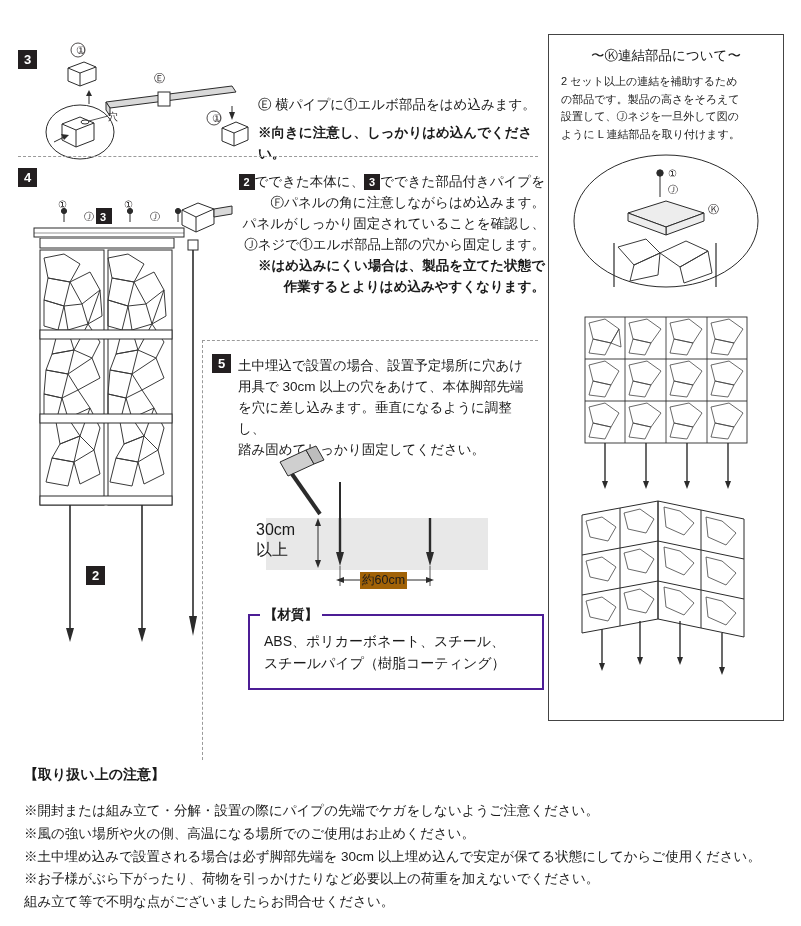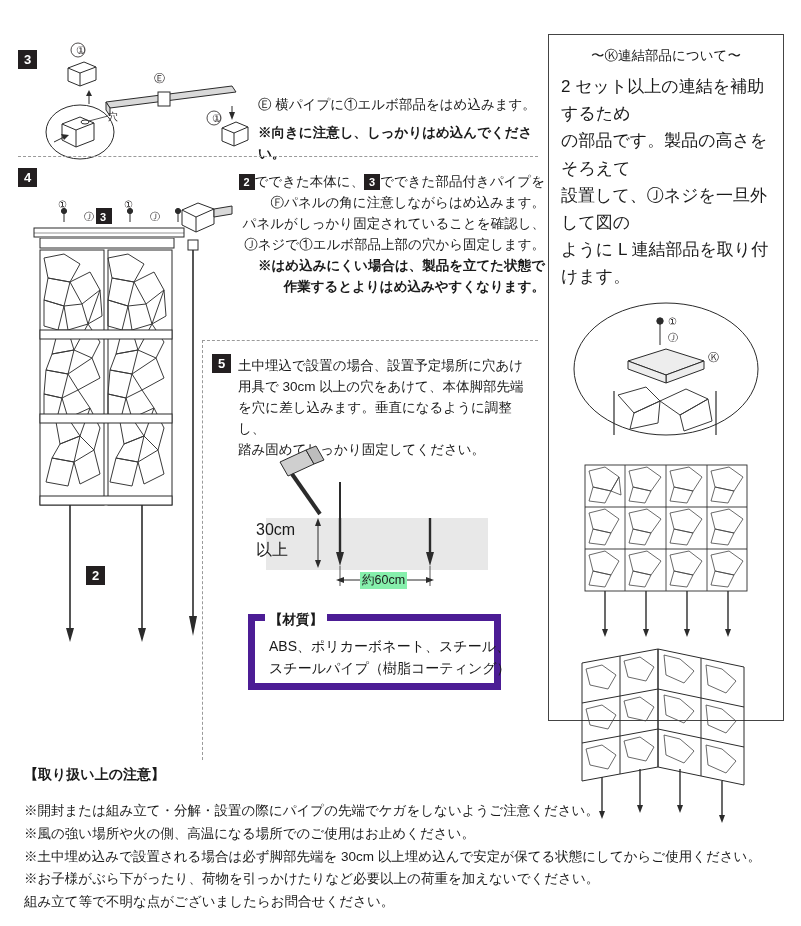--- a/index.html
+++ b/index.html
@@ -45,36 +45,36 @@
   #sec4 .body { position:absolute; left:212px; top:4px; width:315px; }
   #sec4 .body p { margin:0 0 0 0;text-align:right; }
 
   
   #sec5 { position:absolute; left:212px; top:352px; width:330px; }
   #sec5 .num { position:absolute; left:0px; top:2px; }
   #sec5 .body { position:absolute; left:26px; top:4px; width:300px; }
 
   
   #material {
-    position:absolute; left:248px; top:614px; width:253px; height:76px;
-    border:7px solid #4c1d95;
+    position:absolute; left:248px; top:614px; width:296px; height:76px;
+    border:2px solid #4c1d95;
   }
   #material .cap {
     position:absolute; left:10px; top:-10px; background:#fff; padding:0 4px;
     font-size:13.5px; font-weight:bold;
   }
   #material .mtxt { position:absolute; left:14px; top:14px; width:265px; font-size:14px; line-height:1.6; }
 
   
   #rightbox {
     position:absolute; left:548px; top:34px; width:236px; height:687px;
     border:1px solid #444;
   }
   #rightbox .title { text-align:center; font-size:13.5px; margin-top:12px; }
-  #rightbox .desc { margin:8px 12px 0 12px; font-size:17px; line-height:1.6; }
+  #rightbox .desc { margin:8px 12px 0 12px; font-size:11px; line-height:1.6; }
 
   
   #notes { position:absolute; left:24px; top:766px; width:760px; }
   #notes .hd { font-size:14px; font-weight:bold; margin-bottom:17px; }
   #notes p { margin:0 0 2.5px 0; font-size:13.5px; line-height:1.5; }
 
   
   svg { display:block; }
   .dimbox { fill:#e8e8e8; }
 </style>
@@ -303,21 +303,21 @@
       <polygon points="88,140 96,137 96,143" fill="#2b2b2b" stroke="none"></polygon>
       <polygon points="186,140 178,137 178,143" fill="#2b2b2b" stroke="none"></polygon>
       <line x1="92" y1="126" x2="92" y2="146" stroke-width="0.8"></line>
       <line x1="182" y1="126" x2="182" y2="146" stroke-width="0.8"></line>
     </g>
   </svg>
   <div style="position:absolute;left:256px;top:520px;font-size:16px;line-height:1.25;">
     <div>30cm</div>
     <div>以上</div>
   </div>
-  <div style="position:absolute;left:360px;top:572px;font-size:12.5px;background:#86efac;padding:0 2px;">約60cm</div>
+  <div style="position:absolute;left:360px;top:572px;font-size:12.5px;background:#a16207;padding:0 2px;">約60cm</div>
 
   <div id="material">
     <div class="cap">【材質】</div>
     <div class="mtxt">
       <div>ABS、ポリカーボネート、スチール、</div>
       <div>スチールパイプ（樹脂コーティング）</div>
     </div>
   </div>
 
   <div id="rightbox">

